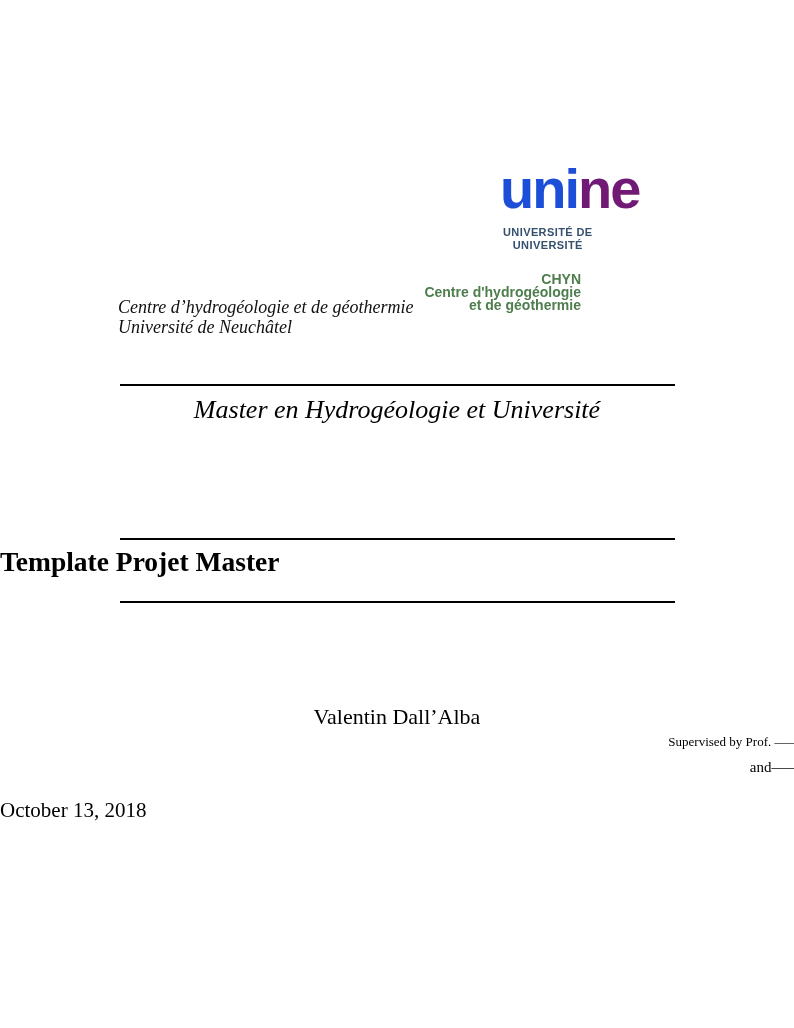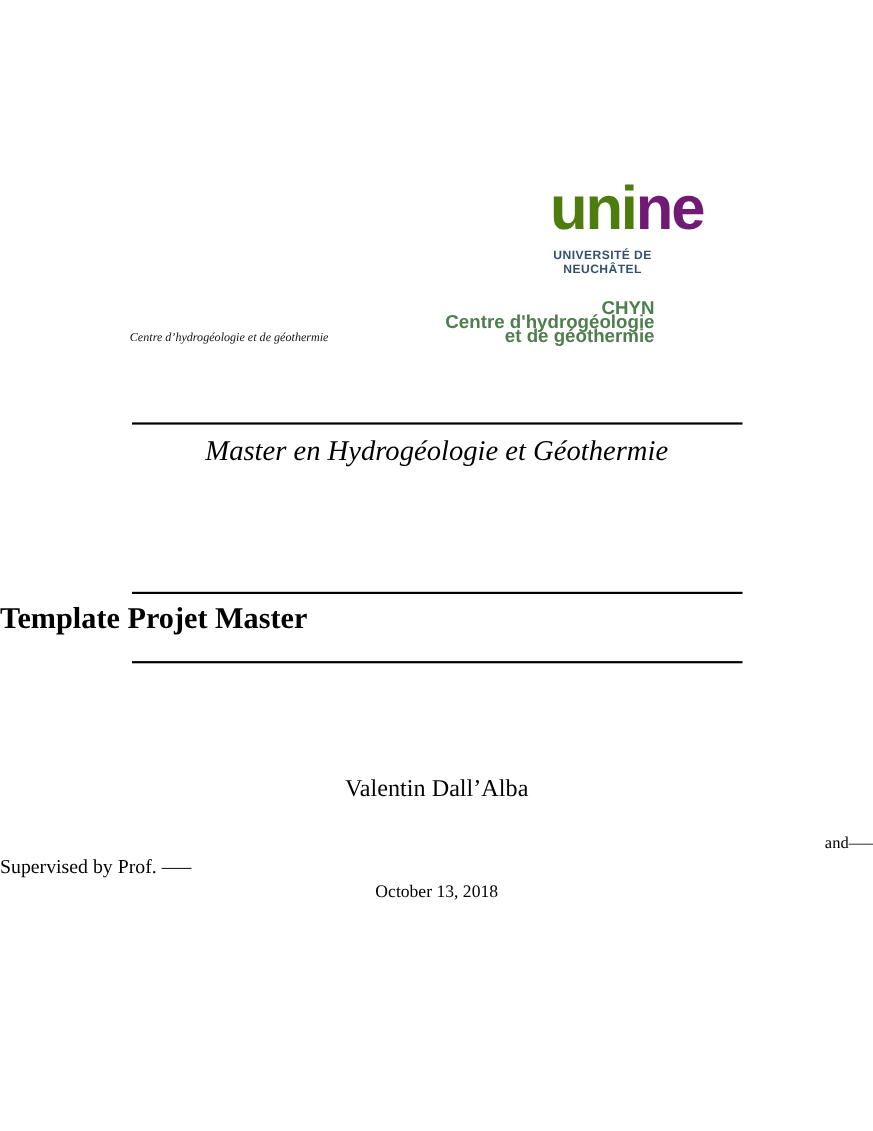--- a/index.html
+++ b/index.html
@@ -35,37 +35,37 @@
     top: 226px;
     font-family: "Liberation Sans", sans-serif;
     font-weight: 700;
     font-size: 11px;
     line-height: 12.5px;
     letter-spacing: 0.4px;
     text-align: left;
   }
   .logo-chyn {
     position: absolute;
-    right: 199px;
+    right: 213px;
     top: 273px;
     font-family: "Liberation Sans", sans-serif;
     font-weight: 700;
-    font-size: 17px;
+    font-size: 14px;
     line-height: 13px;
     text-align: right;
     white-space: nowrap;
   }
 
   
   .affiliation {
     position: absolute;
     left: 118px;
     top: 297px;
     font-style: italic;
-    font-size: 11px;
+    font-size: 18px;
     line-height: 20px;
     color: #111111;
   }
 
   
   .rule {
     position: absolute;
     left: 120px;
     width: 555px;
     height: 1.6px;
@@ -106,71 +106,71 @@
     top: 704px;
     text-align: center;
     font-size: 22px;
     line-height: 26px;
   }
   .supervisor-line-1 {
     position: absolute;
     left: 0;
     right: 0;
     top: 733px;
-    text-align: left;
-    font-size: 18px;
+    text-align: right;
+    font-size: 13px;
     line-height: 18px;
-    margin-top: 46px;
   }
   .supervisor-line-2 {
     position: absolute;
     left: 0;
     right: 0;
     top: 758px;
     text-align: right;
     font-size: 15px;
     line-height: 18px;
   }
   .date-line {
     position: absolute;
     left: 0;
     right: 0;
     top: 798px;
-    text-align: center;
-    font-size: 16px;
+    text-align: left;
+    font-size: 21px;
     line-height: 25px;
   }
 </style>
 <title>Template Projet Master</title></head>
 <body>
 
 <div class="page">
 
   <div class="logo-wordmark">
-    <span style="color: #4d7c0f;">uni</span><span style="color: #701a75;">ne</span>
+    <span style="color: #1d4ed8;">uni</span><span style="color: #701a75;">ne</span>
   </div>
 
   <div class="logo-university" style="color: rgb(53, 80, 110); text-align: center;">
     <div>UNIVERSITÉ DE</div>
-    <div>NEUCHÂTEL</div>
+    <div>UNIVERSITÉ</div>
   </div>
 
   <div class="logo-chyn" style="color: rgb(78, 125, 78);">
     <div>CHYN</div>
     <div>Centre d'hydrogéologie</div>
     <div>et de géothermie</div>
   </div>
 
   <div class="affiliation">
     <div>Centre d’hydrogéologie et de géothermie</div>
+    <div>Université de Neuchâtel</div>
   </div>
 
   <div class="rule rule-1"></div>
 
-  <div class="subtitle">Master en Hydrogéologie et Géothermie</div>
+  <div class="subtitle">Master en Hydrogéologie et Université</div>
 
   <div class="rule rule-2"></div>
 
   <h1 class="doc-title">Template Projet Master</h1>
 
   <div class="rule rule-3"></div>
 
   <div class="author-name">Valentin Dall’Alba</div>
 
   <div class="supervisor-line-1">Supervised by Prof. —–</div>

